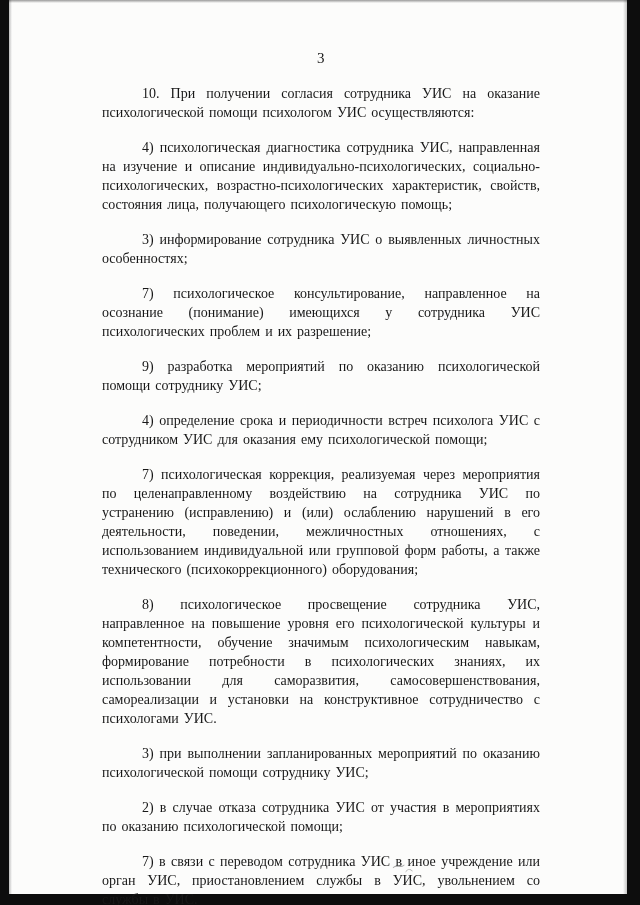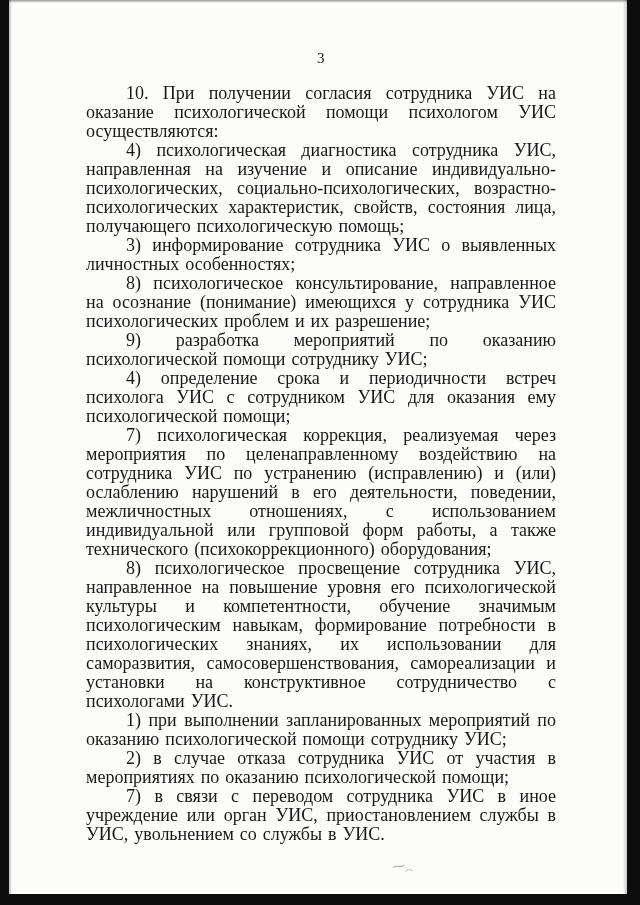--- a/index.html
+++ b/index.html
@@ -60,24 +60,24 @@
     right: 84px;
     top: 50px;
   }
   .page-number {
     text-align: center;
     font-size: 15px;
     letter-spacing: 0.5px;
     margin: 0 0 17px 0;
   }
   .para {
-    margin: 0;
+    margin: 16px;
     text-align: justify;
     text-indent: 40px;
-    font-size: 18px;
+    font-size: 14px;
     line-height: 19px;
     word-spacing: 1.5px;
   }
   .scan-artifact {
     position: absolute;
     left: 392px;
     top: 856px;
     color: #8f8f8f;
     font-size: 13px;
     transform: rotate(-8deg);
@@ -95,25 +95,25 @@
   <div class="edge-left"></div>
   <div class="edge-right"></div>
   <div class="edge-bottom"></div>
 
   <div class="content">
     <div class="page-number">3</div>
 
     <p class="para">10. При получении согласия сотрудника УИС на оказание психологической помощи психологом УИС осуществляются:</p>
     <p class="para">4) психологическая диагностика сотрудника УИС, направленная на изучение и описание индивидуально-психологических, социально-психологических, возрастно-психологических характеристик, свойств, состояния лица, получающего психологическую помощь;</p>
     <p class="para">3) информирование сотрудника УИС о выявленных личностных особенностях;</p>
-    <p class="para">8) психологическое консультирование, направленное на осознание (понимание) имеющихся у сотрудника УИС психологических проблем и их разрешение;</p>
+    <p class="para">7) психологическое консультирование, направленное на осознание (понимание) имеющихся у сотрудника УИС психологических проблем и их разрешение;</p>
     <p class="para">9) разработка мероприятий по оказанию психологической помощи сотруднику УИС;</p>
     <p class="para">4) определение срока и периодичности встреч психолога УИС с сотрудником УИС для оказания ему психологической помощи;</p>
     <p class="para">7) психологическая коррекция, реализуемая через мероприятия по целенаправленному воздействию на сотрудника УИС по устранению (исправлению) и (или) ослаблению нарушений в его деятельности, поведении, межличностных отношениях, с использованием индивидуальной или групповой форм работы, а также технического (психокоррекционного) оборудования;</p>
     <p class="para">8) психологическое просвещение сотрудника УИС, направленное на повышение уровня его психологической культуры и компетентности, обучение значимым психологическим навыкам, формирование потребности в психологических знаниях, их использовании для саморазвития, самосовершенствования, самореализации и установки на конструктивное сотрудничество с психологами УИС.</p>
-    <p class="para">1) при выполнении запланированных мероприятий по оказанию психологической помощи сотруднику УИС;</p>
+    <p class="para">3) при выполнении запланированных мероприятий по оказанию психологической помощи сотруднику УИС;</p>
     <p class="para">2) в случае отказа сотрудника УИС от участия в мероприятиях по оказанию психологической помощи;</p>
     <p class="para">7) в связи с переводом сотрудника УИС в иное учреждение или орган УИС, приостановлением службы в УИС, увольнением со службы в УИС.</p>
   </div>
 
   <div class="scan-artifact">⁓⁔</div>
 
 </div>
 
 </body></html>

